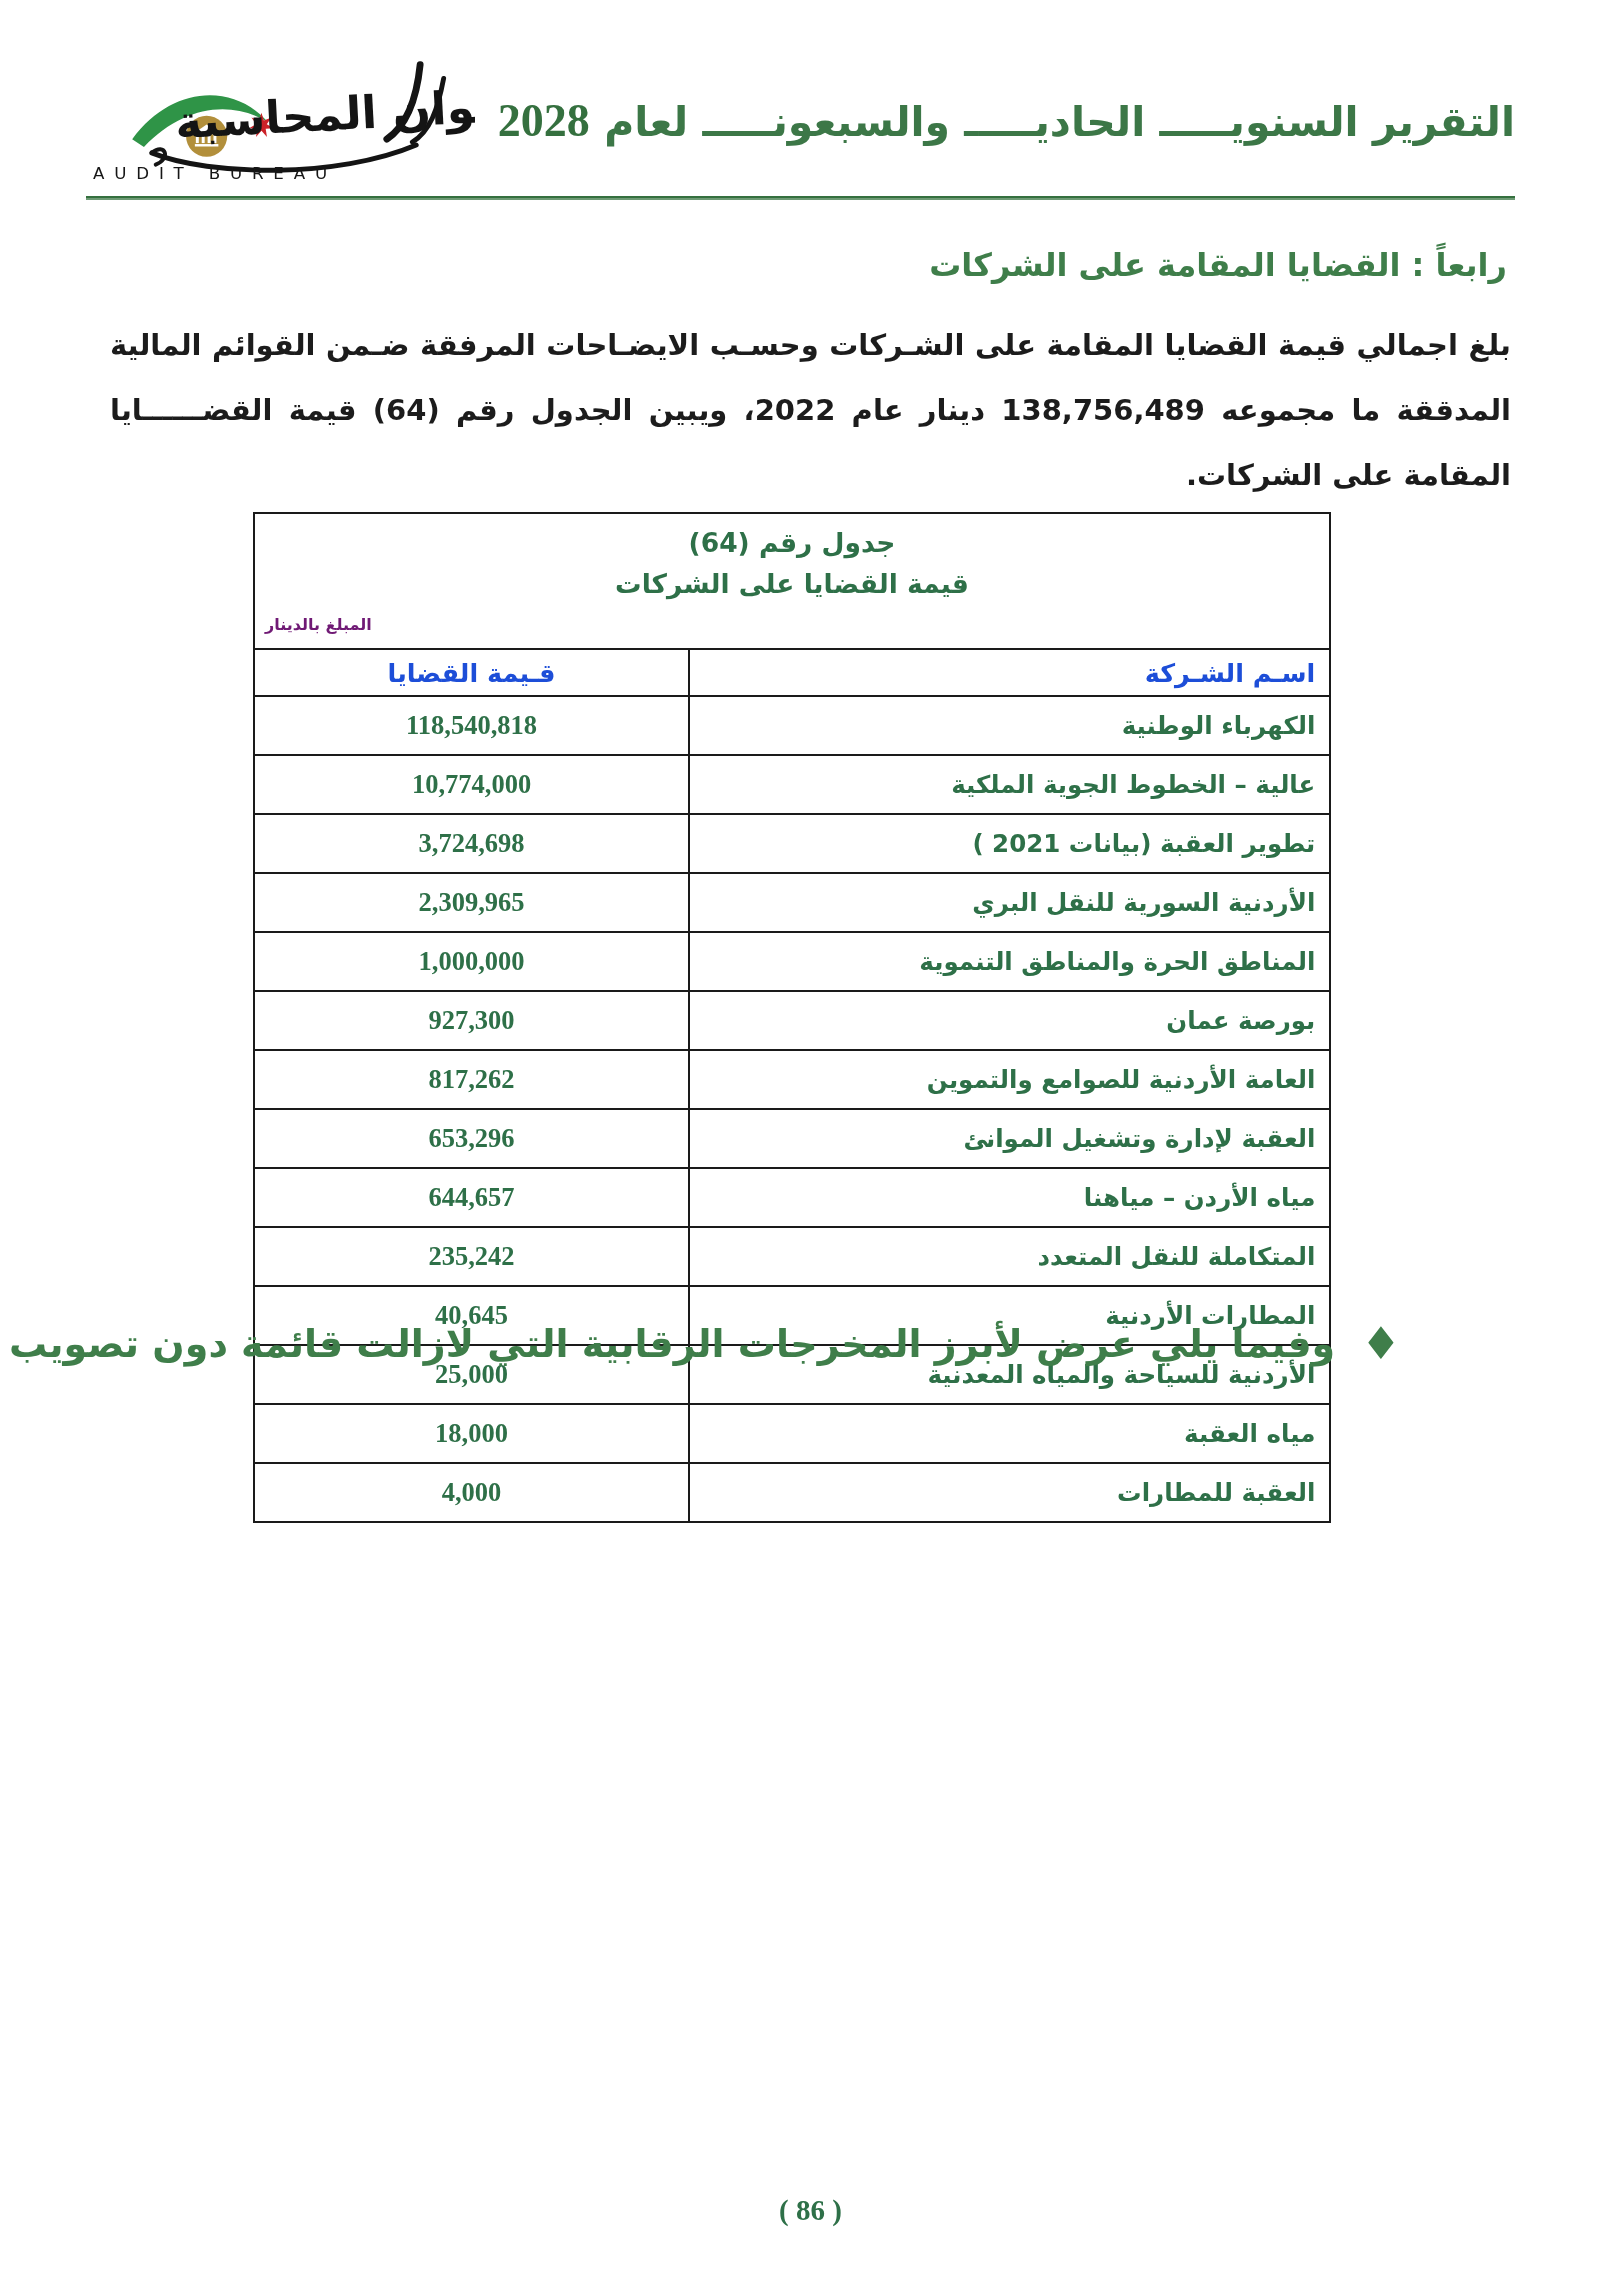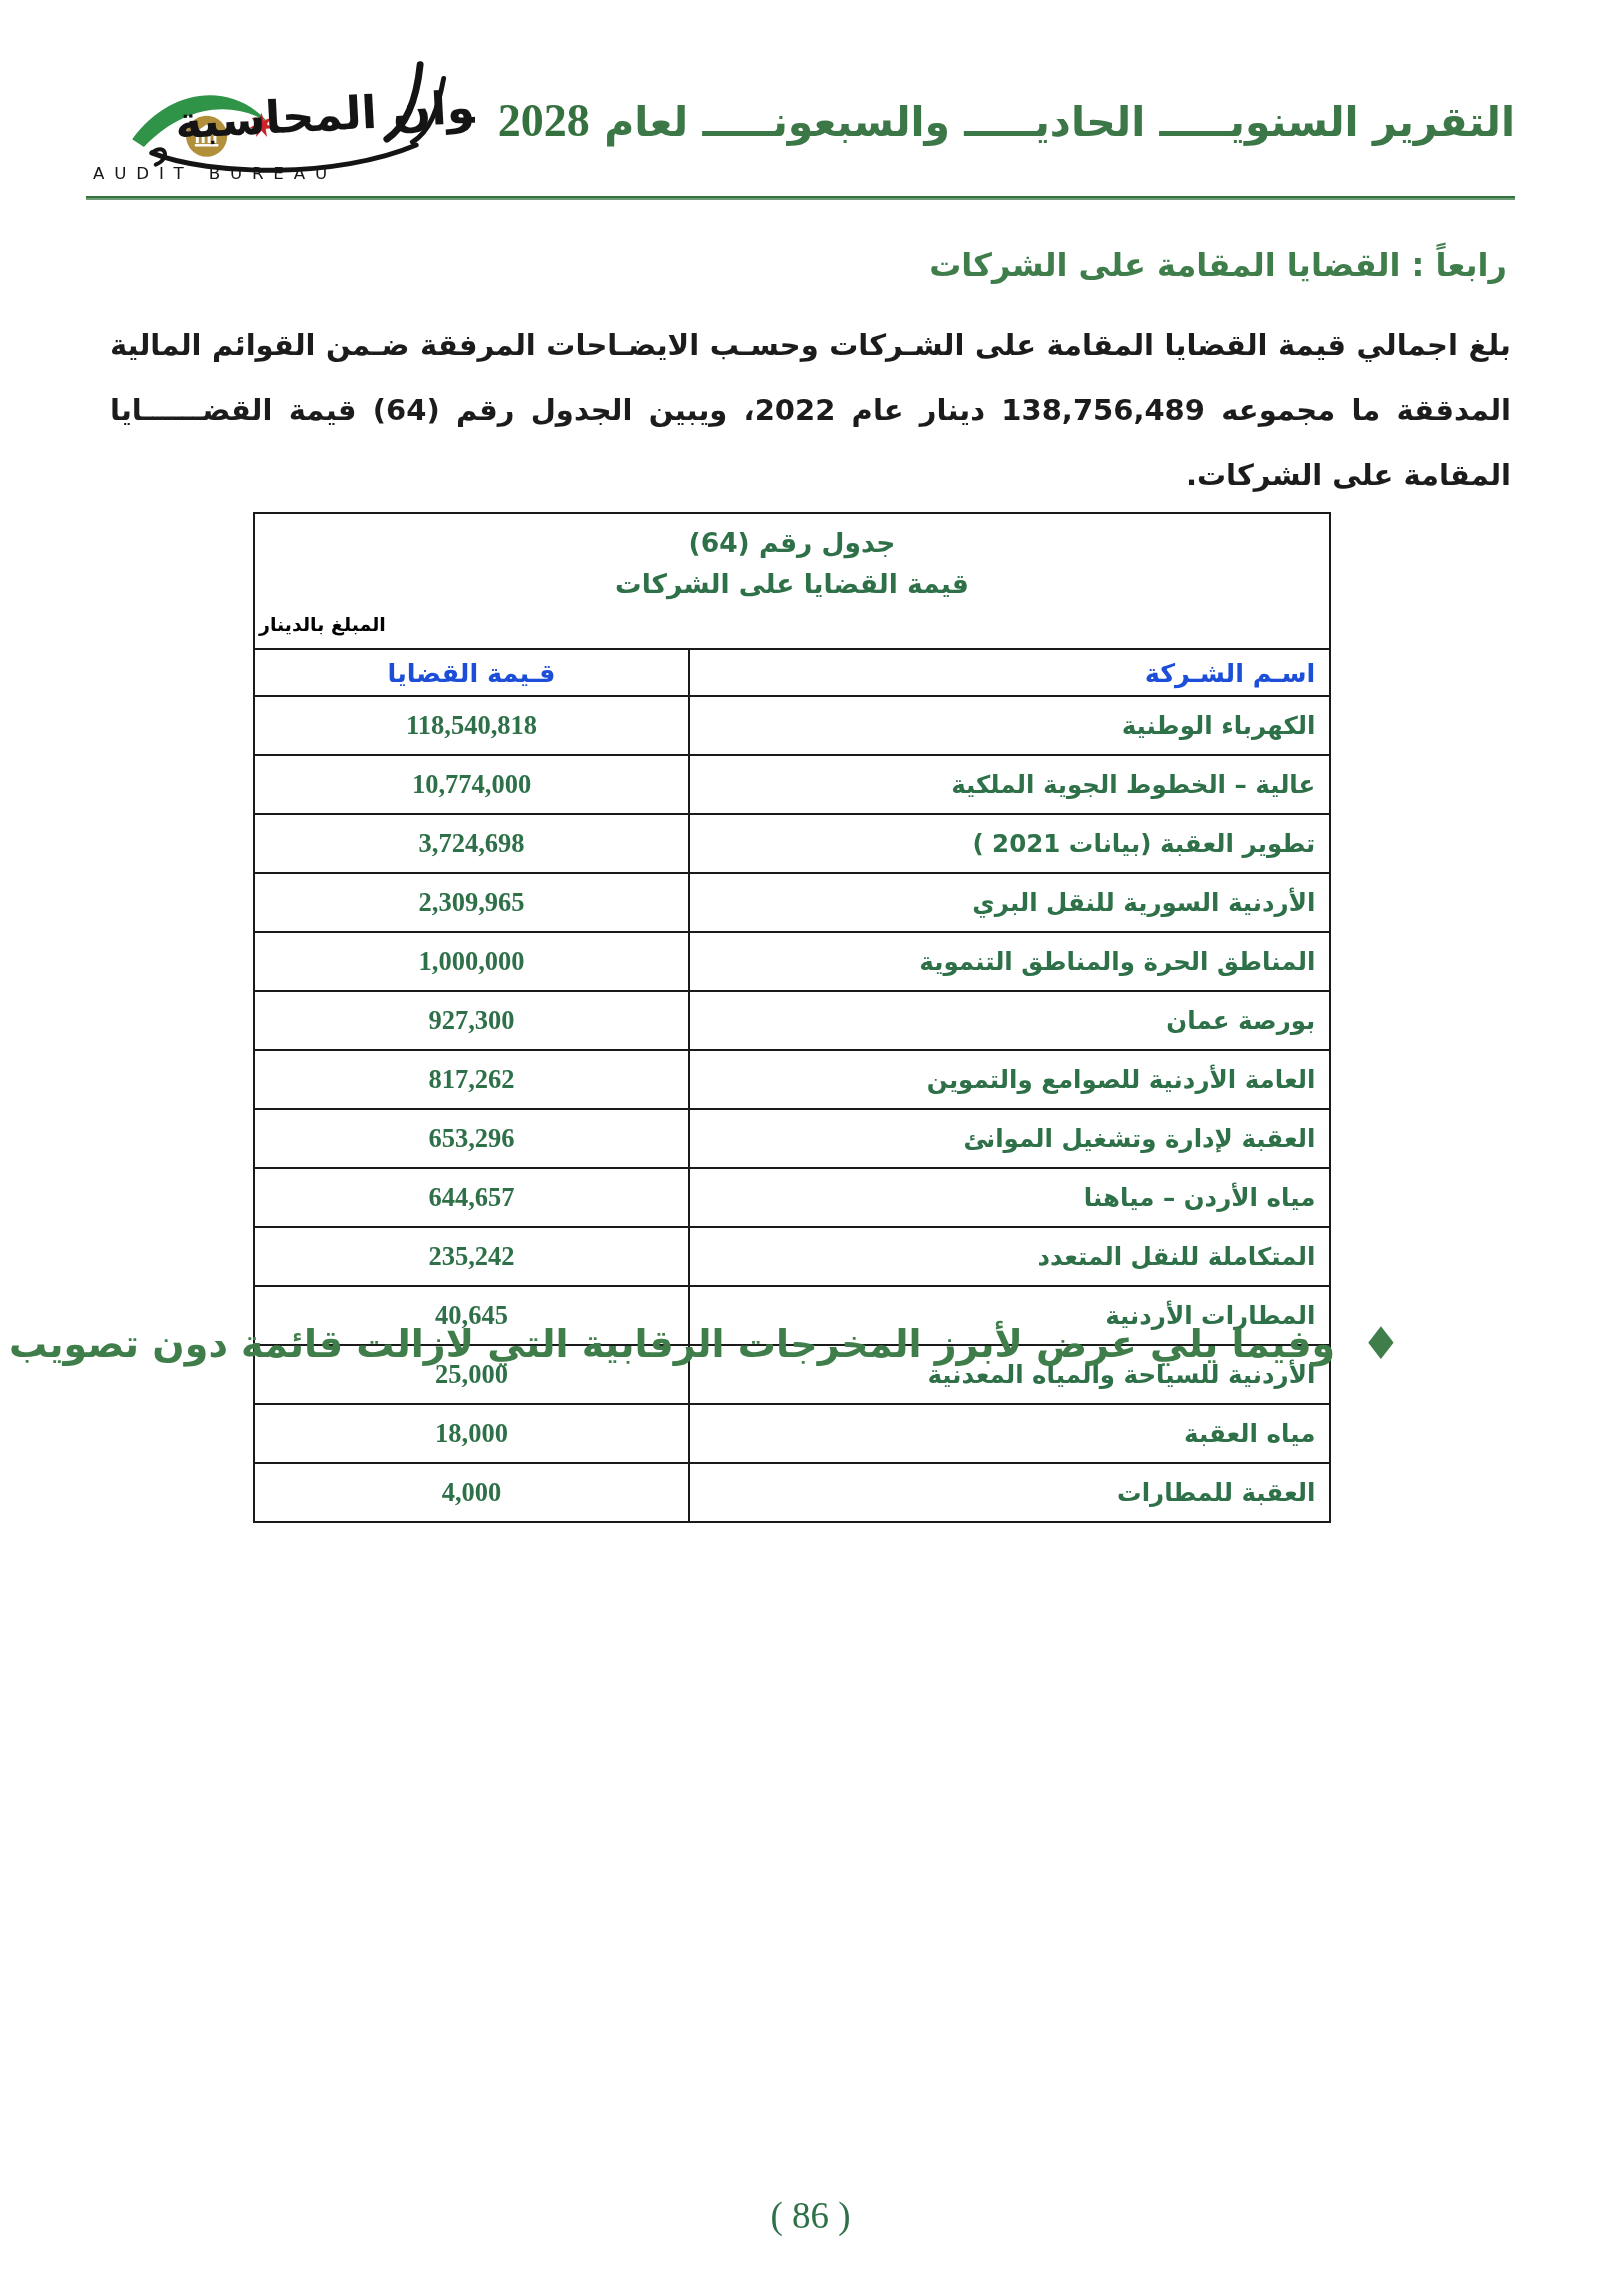--- a/index.html
+++ b/index.html
@@ -46,22 +46,22 @@
     position:absolute; left:253px; top:512px; width:1076px;
     border-collapse:collapse; direction:rtl; table-layout:fixed;
     border:2.9px solid #1a1a1a;
   }
   table.cases td { border:2px solid #1a1a1a; vertical-align:middle; }
   td.title-cell { height:136px; padding-top:5.9px; }
   .t-line {
     text-align:center; color:#2e7048; font-weight:bold; font-size:26.5px; line-height:41px;
   }
   .unit-note {
-    text-align:left; color:#000000; font-weight:bold; font-size:19px;
-    line-height:41px; padding:0 4px;
+    text-align:left; color:#701a75; font-weight:bold; font-size:16px;
+    line-height:41px; padding:0 10px;
   }
   tr.head-row td { height:47px; color:#1d4ed8; font-weight:bold; font-size:25.5px; }
   td.company-cell { text-align:right; padding-right:13.7px; }
   td.value-cell   { text-align:center; }
   tr.data-row td { height:59px; }
   tr.data-row td.company-cell {
     color:#2e7048; font-weight:bold; font-size:24.5px;
   }
   tr.data-row td.value-cell, tr.head-row td.value-cell.num {
     color:#2e7048; font-weight:bold;
@@ -74,21 +74,21 @@
   .bullet-line {
     position:absolute; top:1321px; right:220px; direction:rtl;
     display:flex; align-items:center; gap:25.5px; color:#3f7e4a; white-space:nowrap;
   }
   .bullet-line .diamond { font-size:45px; line-height:45px; }
   .bullet-line .bullet-text { font-size:38px; font-weight:bold; }
 
   
   .page-number {
     position:absolute; top:2194px; left:0; width:100%; text-align:center;
-    color:#2e7048; font-weight:normal; font-size:37px;
+    color:#2e7048; font-weight:bold; font-size:29px;
     font-family:"Liberation Serif","DejaVu Serif",serif;
   }
 </style>
 </head>
 <body>
 
 <div class="page">
 
   <div class="logo">
     <svg width="382" height="147" viewBox="0 0 390 150">

